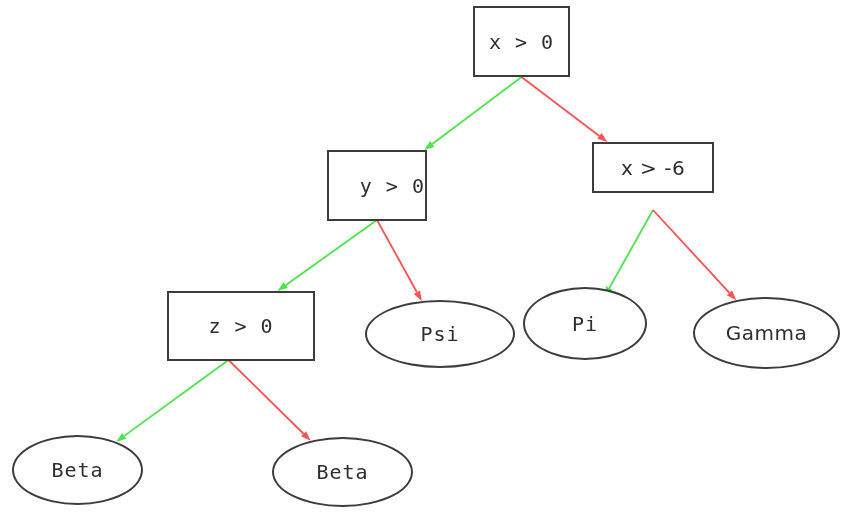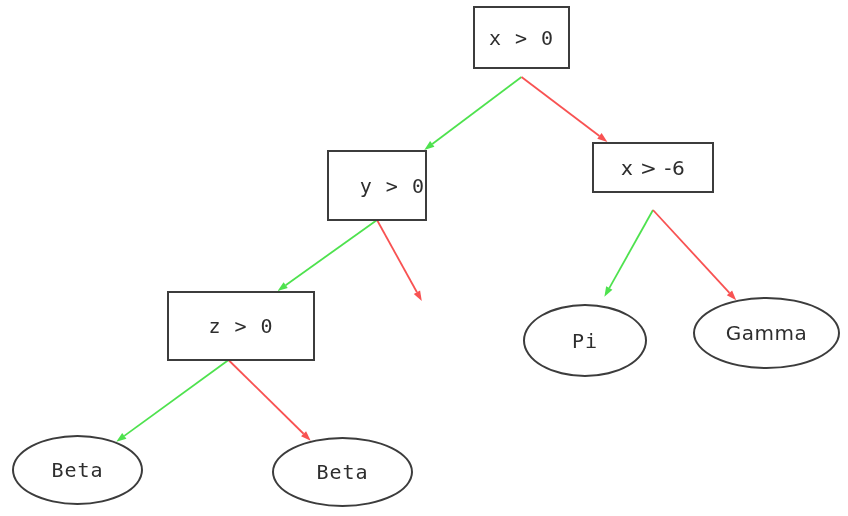--- a/index.html
+++ b/index.html
@@ -41,38 +41,41 @@
       <line x1="653" y1="210" x2="609.2858244367502" y2="288.1069460431596" stroke="#4ee24e" stroke-width="1.8"></line>
       <polygon points="604.4019779067868,296.83323065184413 606.1443619776238,286.3487612923728 612.4272868958766,289.86513079394643" fill="#4ee24e"></polygon>
       <line x1="653" y1="210" x2="729.4471655681926" y2="292.8458270034158" stroke="#f85252" stroke-width="1.8"></line>
       <polygon points="736.2287256959928,300.1950067013843 726.801460876924,295.28718864942385 732.0928702594613,290.4044653574078" fill="#f85252"></polygon>
       <line x1="228.5" y1="360" x2="124.32340433394053" y2="435.8902352534208" stroke="#4ee24e" stroke-width="1.8"></line>
       <polygon points="116.24067544517914,441.7783159008629 122.20369530086138,432.9804528534667 126.44311336701968,438.80001765337494" fill="#4ee24e"></polygon>
       <line x1="228.5" y1="360" x2="303.5706053983919" y2="433.75357723350777" stroke="#f85252" stroke-width="1.8"></line>
       <polygon points="310.7039697135396,440.7617948062845 301.04764707219226,436.32158838696097 306.0935637245915,431.18556608005457" fill="#f85252"></polygon>
     </svg>
 
-  <div class="node" style="left:473px;top:6px;width:97px;height:63px;">
+  <div class="node" style="left:473px;top:6px;width:97px;height:71px;">
     <span>x &gt; 0</span>
   </div>
 
   <div class="node" style="left:327px;top:150px;width:100px;height:71px;justify-content:flex-end;">
     <span>y &gt; 0</span>
   </div>
 
   <div class="node sans" style="left:592px;top:142px;width:122px;height:51px;">
     <span>x &gt; -6</span>
   </div>
 
   <div class="node" style="left:167px;top:291px;width:148px;height:70px;">
     <span>z &gt; 0</span>
   </div>
 
+  <div class="node ellipse" style="left:365px;top:300px;width:150px;height:68px;">
+    <span>Psi</span>
+  </div>
 
-  <div class="node ellipse" style="left:523px;top:304px;width:124px;height:73px;">
+  <div class="node ellipse" style="left:523px;top:287px;width:124px;height:73px;">
     <span>Pi</span>
   </div>
 
   <div class="node ellipse" style="left:12px;top:435px;width:131px;height:70px;">
     <span>Beta</span>
   </div>
 
   <div class="node ellipse sans" style="left:693px;top:297px;width:147px;height:72px;">
     <span>Gamma</span>
   </div>

